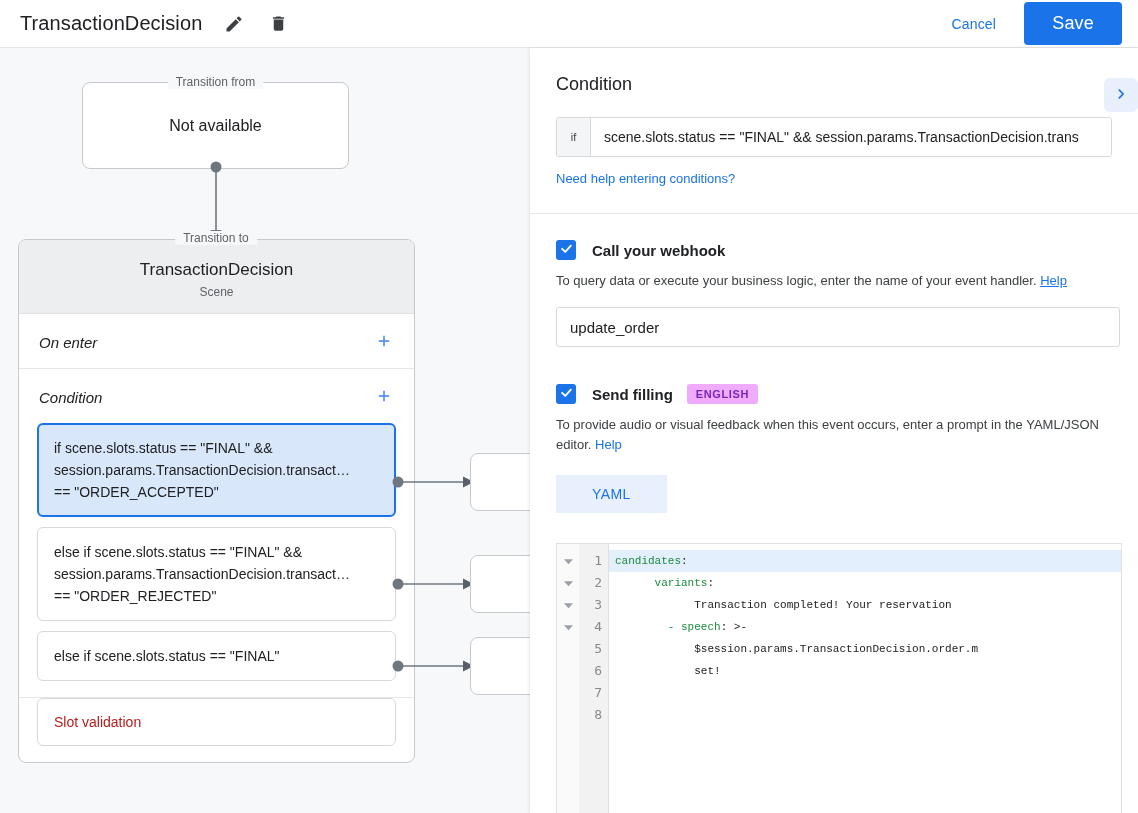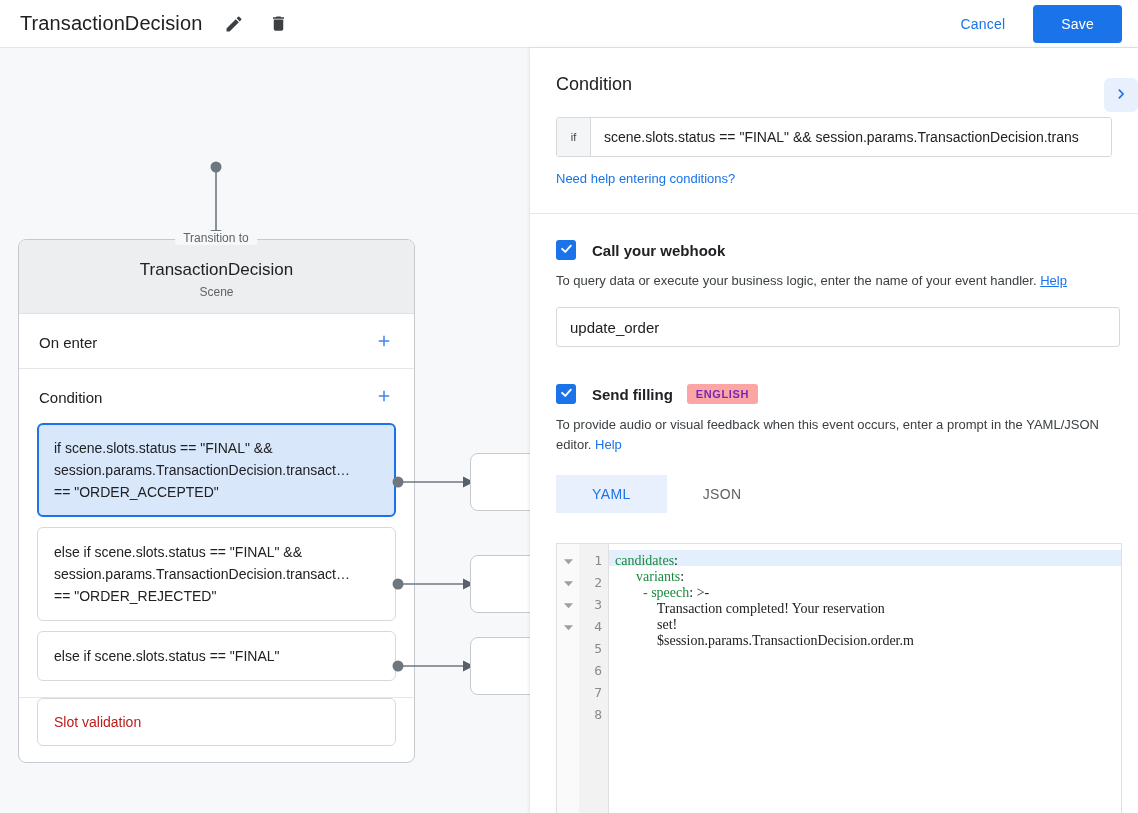--- a/index.html
+++ b/index.html
@@ -35,21 +35,21 @@
   }
   .cancel-btn {
     background: none; border: none; cursor: pointer;
     color: #1a73e8; font-size: 14px; font-weight: 500;
     font-family: "Liberation Sans", sans-serif;
     padding: 9px 14px; border-radius: 4px; letter-spacing: .2px;
   }
   .save-btn {
     margin-left: 14px;
     background: #1a73e8; border: none; cursor: pointer;
-    color: #ffffff; font-size: 14px; font-weight: 500;
+    color: #ffffff; font-size: 18px; font-weight: 500;
     font-family: "Liberation Sans", sans-serif;
     padding: 11px 28px; border-radius: 4px; letter-spacing: .2px;
   }
 
   
   .canvas {
     position: absolute; left: 0; top: 48px; width: 530px; height: 765px;
     background: #f7f8fa; overflow: hidden;
   }
   .canvas-inner { position: relative; width: 530px; height: 765px; }
@@ -90,20 +90,21 @@
     position: absolute; top: 183px; left: 216px; transform: translateX(-50%);
     background: #f7f8fa; padding: 0 8px; font-size: 12px; color: #5f6368;
     z-index: 3; white-space: nowrap;
   }
 
   .section { border-bottom: 1px solid #e4e6e8; padding: 0 0 0 0; }
   .section:last-child { border-bottom: none; }
   .section-head {
     display: flex; align-items: center; justify-content: space-between;
     padding: 18px 20px 16px 20px;
+    font-style: italic;
   }
   .section-title { font-size: 15px; color: #202124; }
   .plus-btn {
     width: 20px; height: 20px; cursor: pointer;
     display: flex; align-items: center; justify-content: center;
     background: none; border: none;
   }
   .section-body { padding: 0 18px 16px 18px; }
   .cond-item {
     border: 1px solid #d6d9dc; border-radius: 6px;
@@ -168,21 +169,21 @@
   .subheading { font-size: 18px; color: #202124; margin-bottom: 24px; }
 
   .check-row { display: flex; align-items: center; }
   .checkbox {
     width: 20px; height: 20px; border-radius: 3px; background: #1a73e8;
     display: flex; align-items: center; justify-content: center;
     cursor: pointer; flex: 0 0 auto;
   }
   .check-label { margin-left: 16px; font-size: 15px; font-weight: 700; color: #202124; }
   .badge {
-    margin-left: 14px; background: #fca5a5; color: #7627b5;
+    margin-left: 14px; background: #f0abfc; color: #7627b5;
     font-size: 11px; font-weight: 700; letter-spacing: .6px;
     padding: 4px 9px; border-radius: 3px;
   }
   .hint {
     margin-top: 11px; font-size: 13px; line-height: 20px; color: #3c4043;
     max-width: 560px;
   }
   .hint a { color: #1a73e8; text-decoration: underline; cursor: pointer; }
   .hint a.plain { text-decoration: none; }
   .text-field {
@@ -222,22 +223,22 @@
   }
   .gutter div {
     height: 22px; line-height: 22px; text-align: right; padding-right: 6px;
     font-family: "DejaVu Sans Mono", monospace; font-size: 13px; color: #8a8a8a;
   }
   .code {
     flex: 1; padding-top: 6px; position: relative; background: #ffffff;
     overflow: hidden;
   }
   .code .line {
-    height: 16px; line-height: 22px; white-space: pre;
-    font-family: Liberation Serif, serif; font-size: 14px;
+    height: 22px; line-height: 22px; white-space: pre;
+    font-family: Liberation Mono, monospace; font-size: 11px;
     color: #202124; padding-left: 6px;
   }
   .code .line.hl { background: #e3effc; }
   .tok-key { color: #1a8a3f; }
   .tok-plain { color: #202124; }
 </style>
 </head>
 <body>
 
 <div id="app">
@@ -263,20 +264,24 @@
 
     <div class="topbar-right">
       <button class="cancel-btn">Cancel</button>
       <button class="save-btn">Save</button>
     </div>
   </div>
 
   <div class="canvas">
     <div class="canvas-inner">
 
+      <div class="group" id="transition-from">
+        <div class="group-legend">Transition from</div>
+        <div class="body">Not available</div>
+      </div>
 
       <svg class="conn" style="left:200px; top:110px;" width="32" height="90">
         <circle cx="16" cy="9" r="5.5" fill="#6e7780"></circle>
         <line x1="16" y1="9" x2="16" y2="74" stroke="#6e7780" stroke-width="1.6"></line>
         <polygon points="16,84 10.5,72 21.5,72" fill="#6e7780"></polygon>
       </svg>
 
       <div class="scene-legend">Transition to</div>
       <div id="scene-card">
         <div class="scene-head">
@@ -408,21 +413,20 @@
         <div class="check-label">Send filling</div>
         <div class="badge">ENGLISH</div>
       </div>
       <div class="hint">
         <span>To provide audio or visual feedback when this event occurs, enter a prompt in the YAML/JSON editor.</span>
         <a class="plain">Help</a>
       </div>
 
       <div class="tabs">
         <button class="tab active">YAML</button>
-        <button class="tab">JSON</button>
       </div>
     </div>
   </div>
 
   <div class="editor">
     <div class="fold-col">
       <div class="fold">
           <svg width="9" height="9" viewBox="0 0 10 10" fill="#9aa0a6">
             <polygon points="0,2.5 10,2.5 5,8"></polygon>
           </svg>
@@ -451,21 +455,21 @@
       <div>4</div>
       <div>5</div>
       <div>6</div>
       <div>7</div>
       <div>8</div>
     </div>
 
     <div class="code">
       <div class="line hl"><span class="tok-key">candidates</span><span class="tok-plain">:</span></div>
       <div class="line"><span class="tok-key">      variants</span><span class="tok-plain">:</span></div>
+      <div class="line"><span class="tok-plain">            Transaction completed! Your reservation</span></div>
       <div class="line"><span class="tok-key">        - speech</span><span class="tok-plain">: &gt;-</span></div>
-      <div class="line"><span class="tok-plain">            Transaction completed! Your reservation</span></div>
+      <div class="line"><span class="tok-plain">            $session.params.TransactionDecision.order.m</span></div>
       <div class="line"><span class="tok-plain">            set!</span></div>
-      <div class="line"><span class="tok-plain">            $session.params.TransactionDecision.order.m</span></div>
       <div class="line"><span class="tok-plain"></span></div>
     </div>
   </div>
 
 </div>
 
 </body></html>

